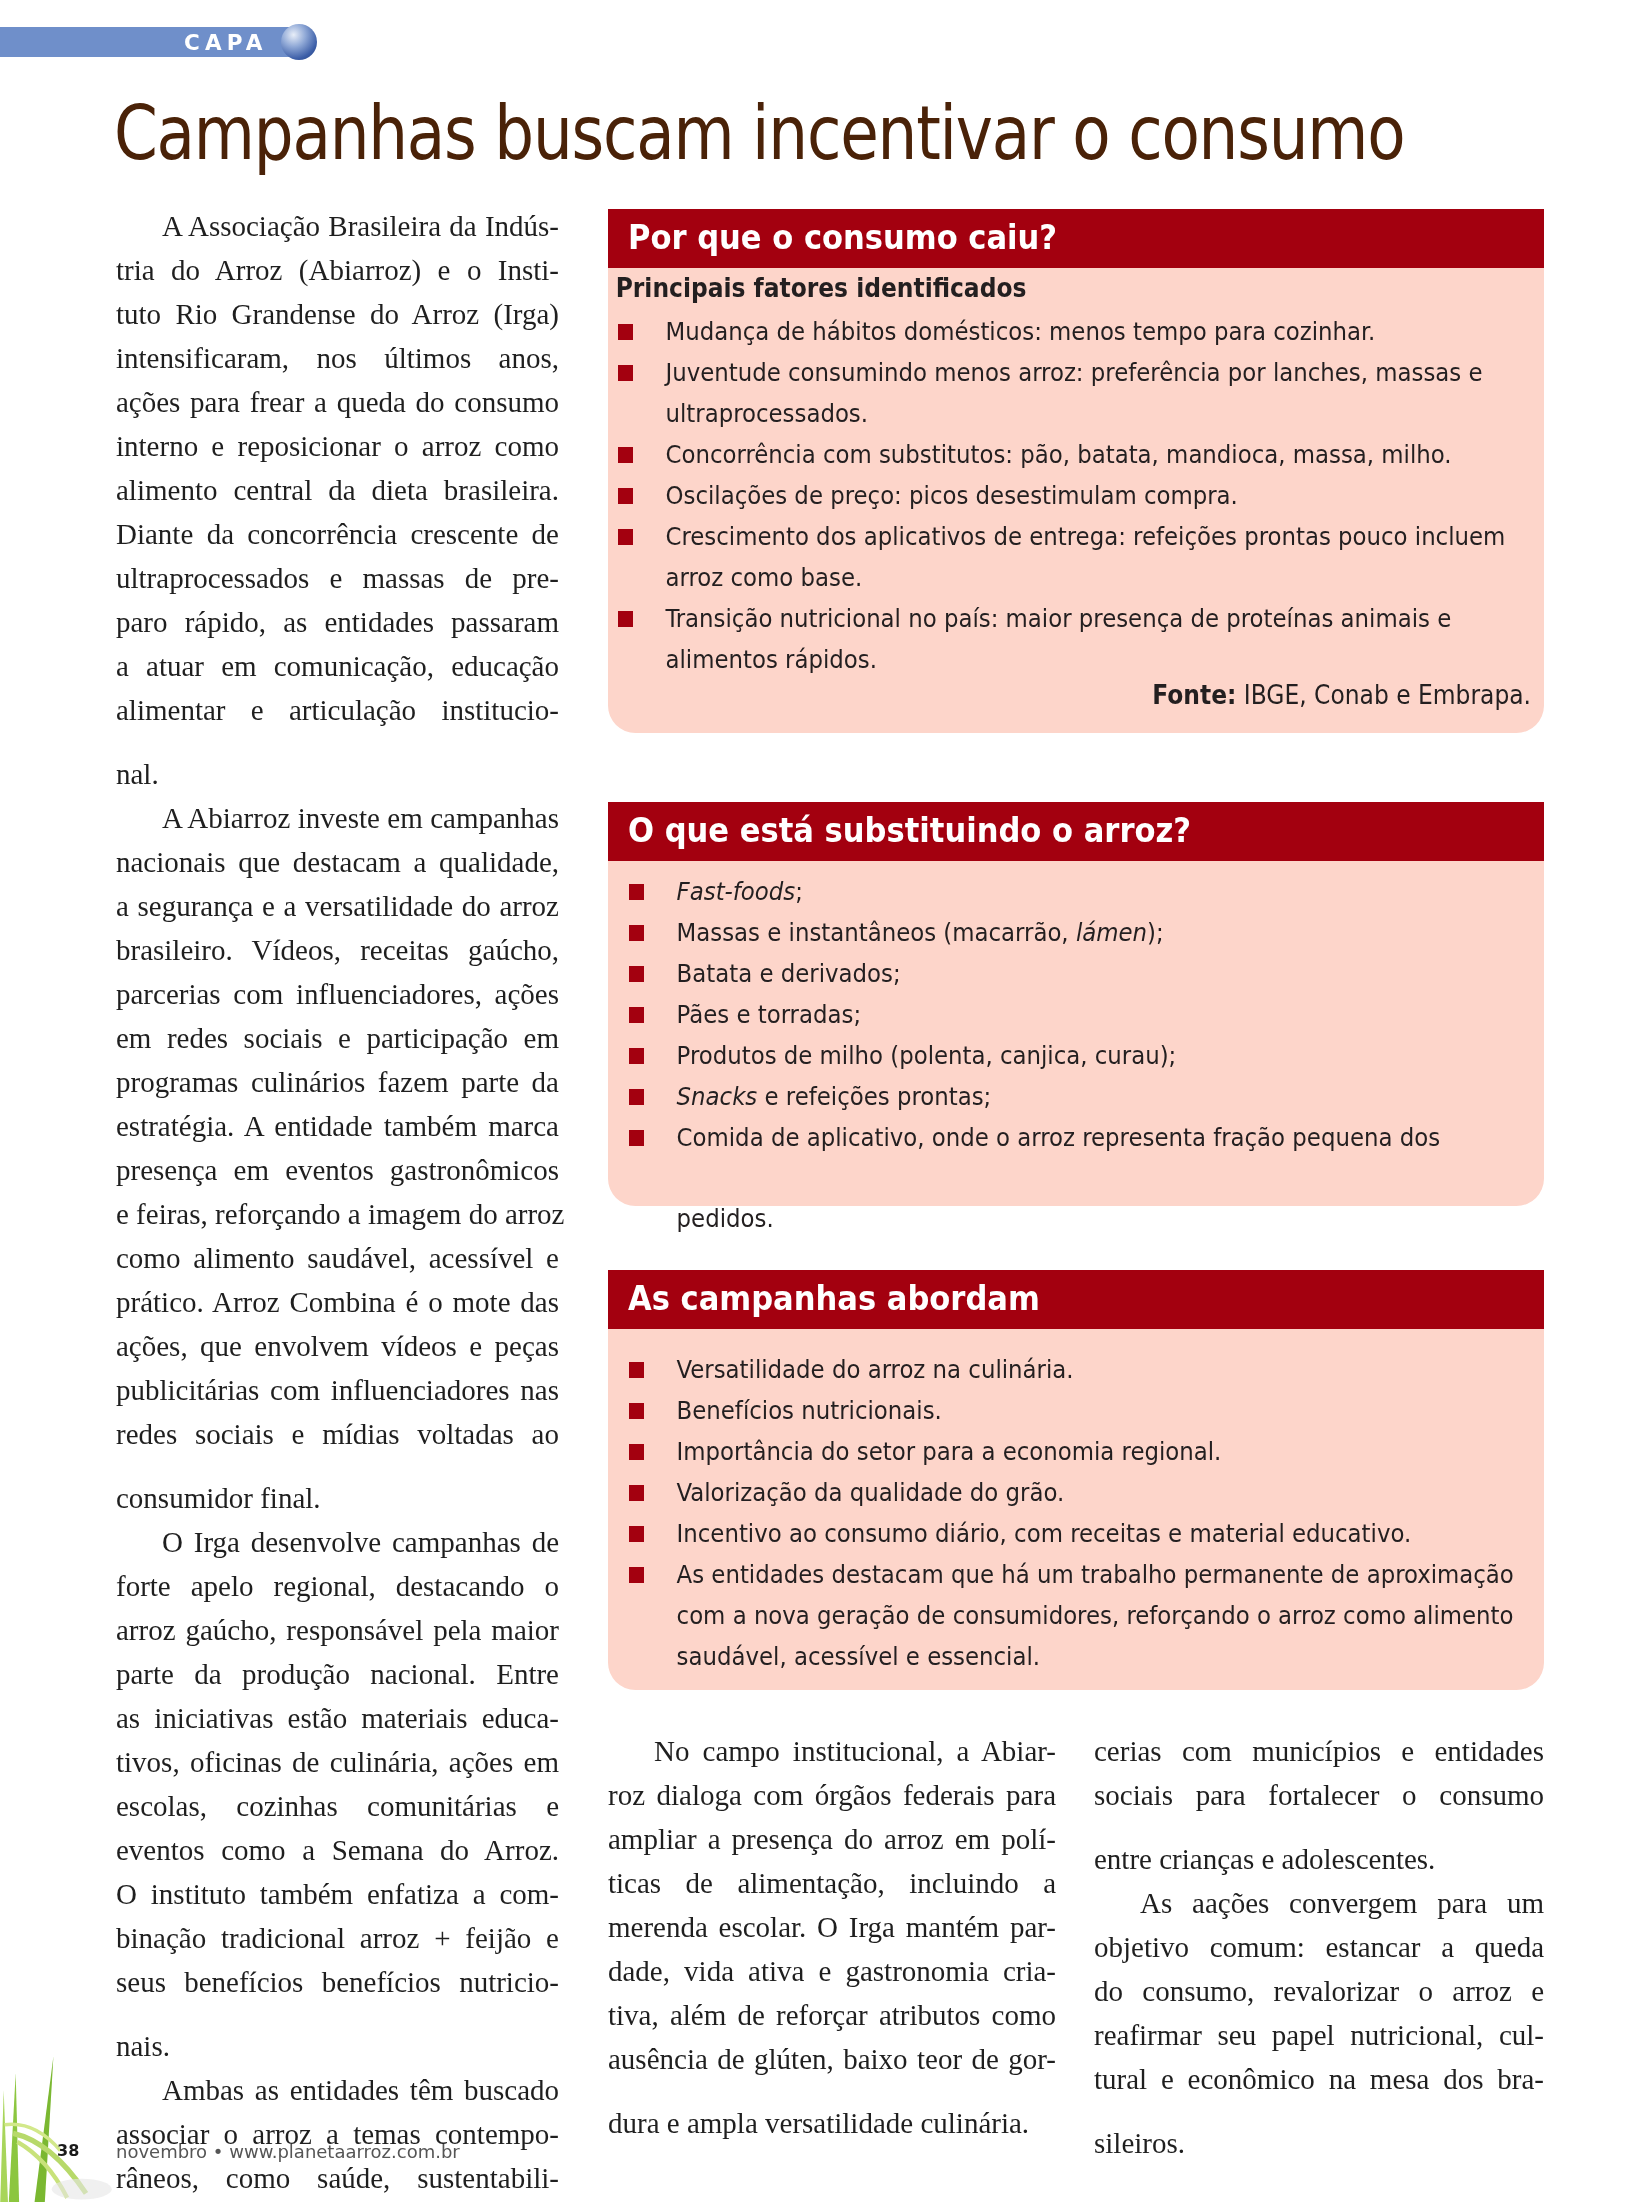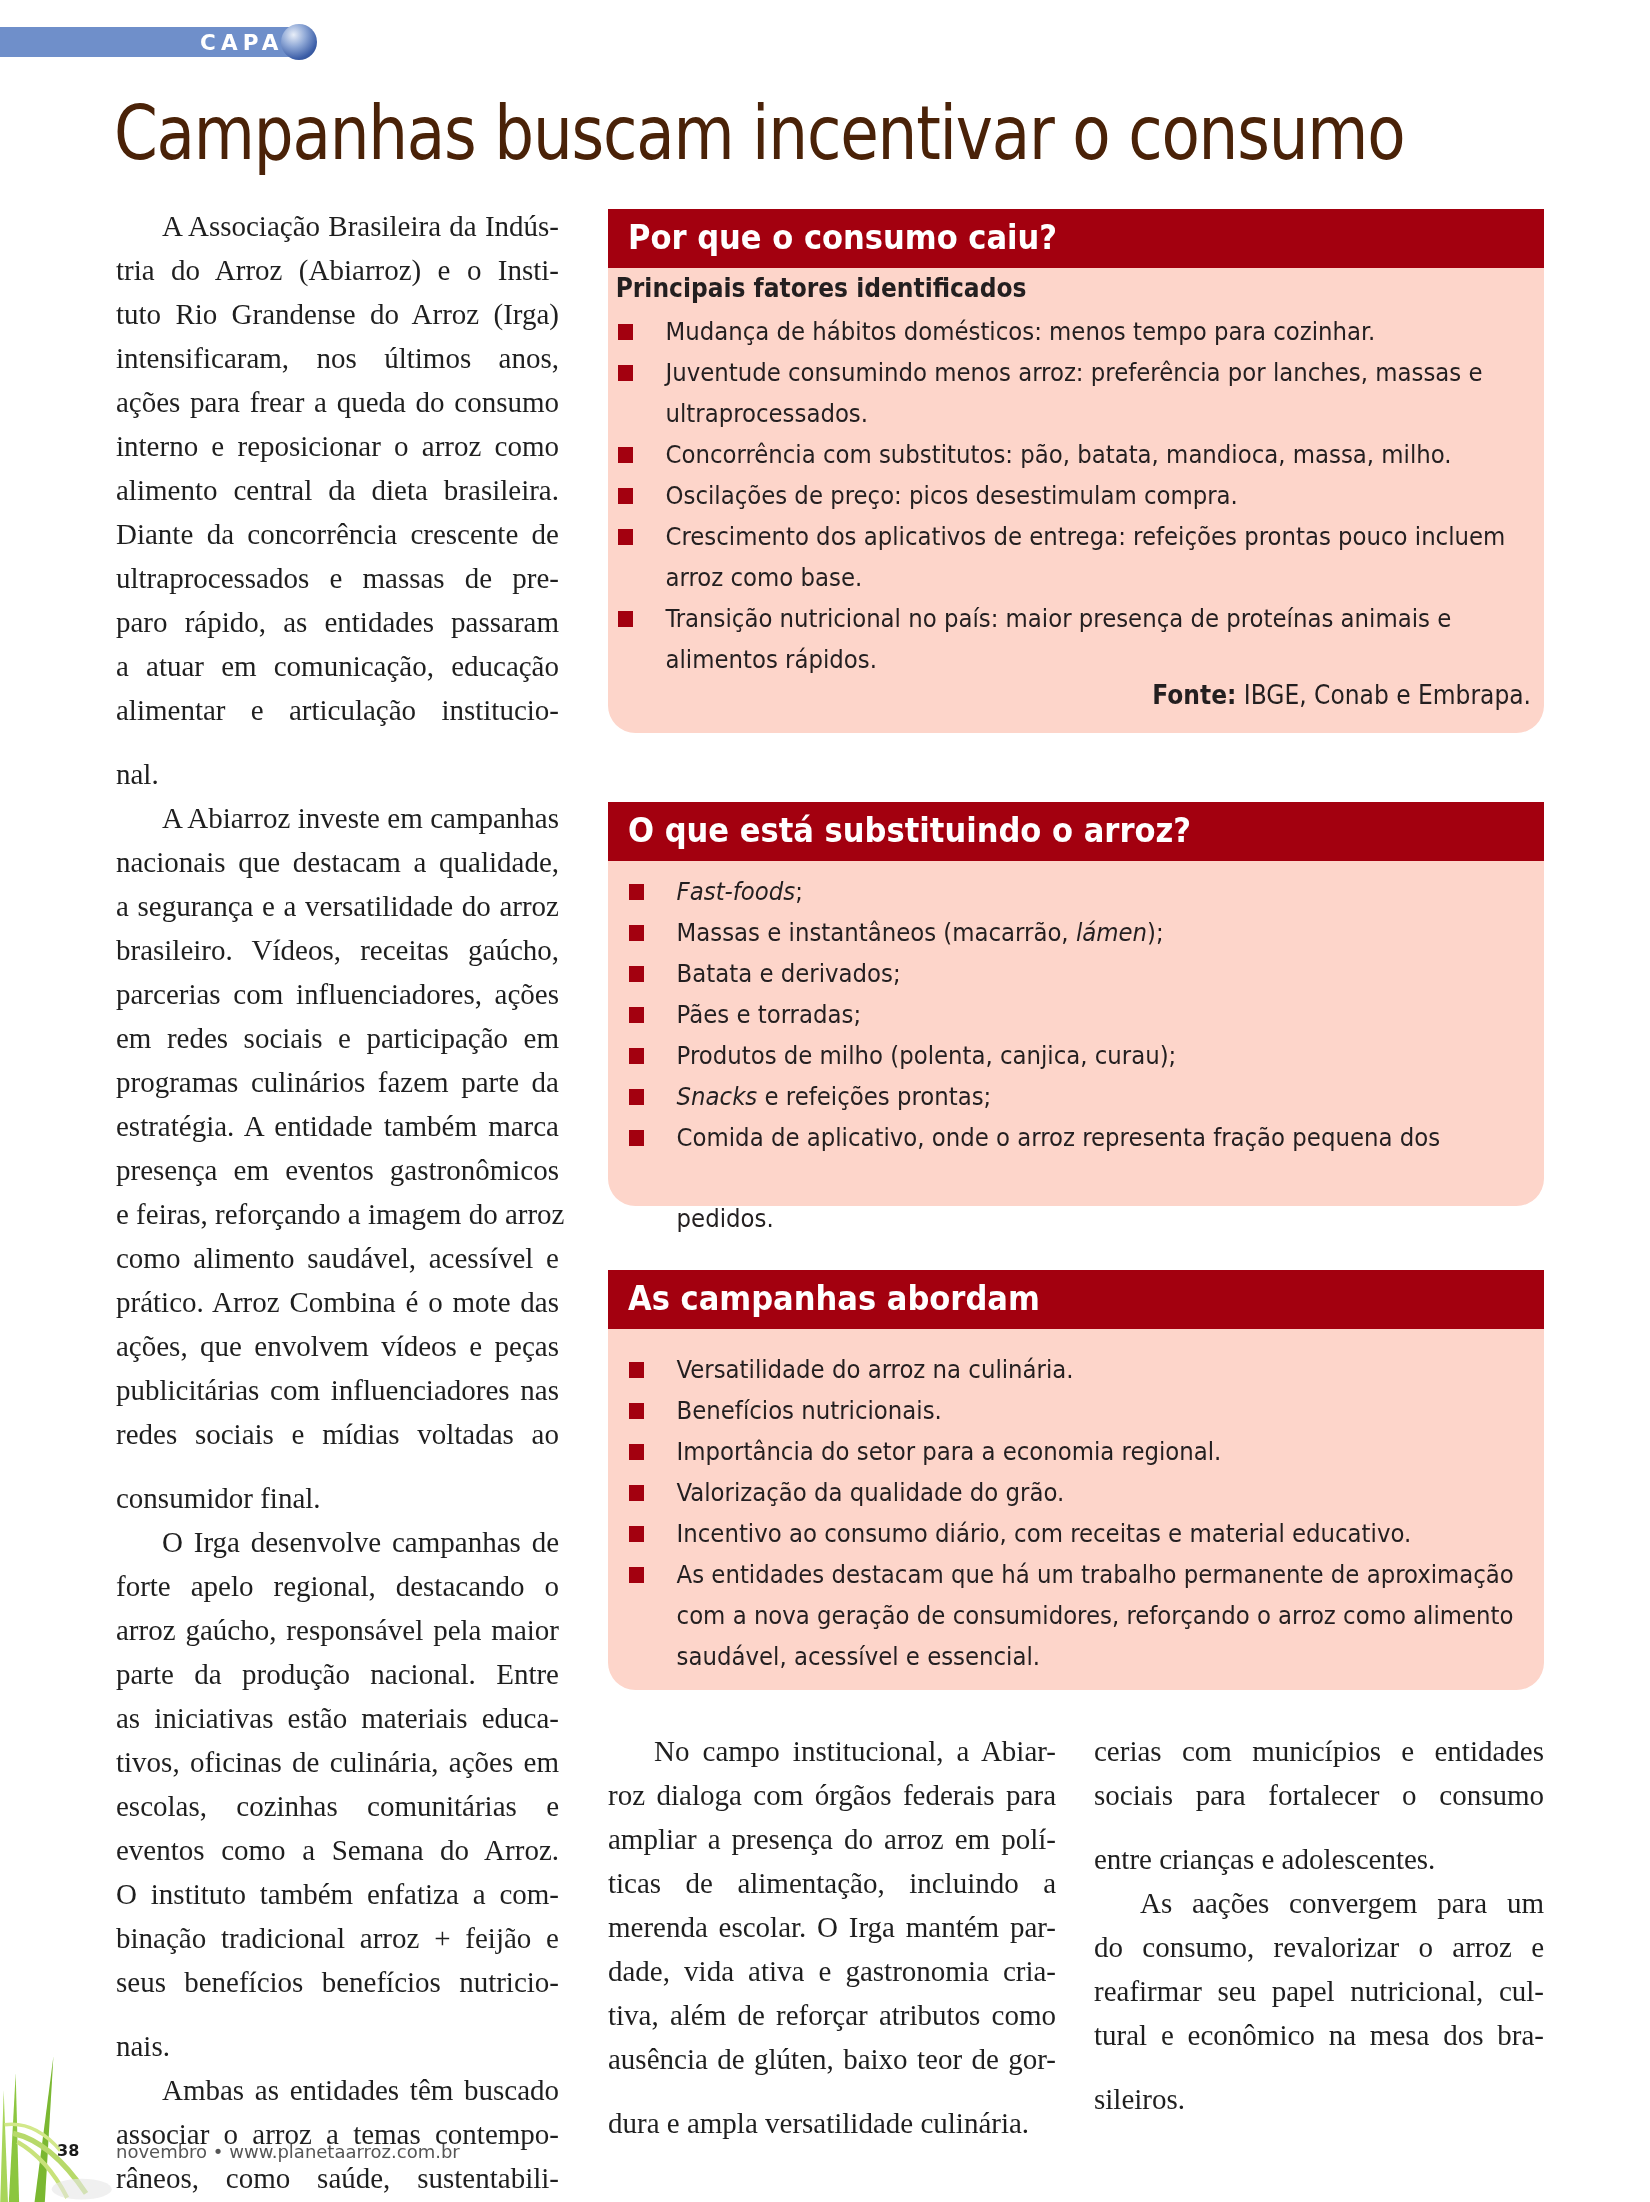--- a/index.html
+++ b/index.html
@@ -1,21 +1,21 @@
 <!DOCTYPE html>
 <html style="font-size:13.8px"><head>
 <meta charset="utf-8">
 <style>
   html, body { margin:0; padding:0; background:#ffffff; }
   body { width:1650px; height:2203px; position:relative; overflow:hidden; }
   .abs { position:absolute; }
 
   
   .capa-bar { left:0; top:27px; width:293px; height:30px; background:#6f8fca; }
-  .capa-label { left:200px; top:27px; height:30px; line-height:32px; font-family:"DejaVu Sans", sans-serif; font-weight:bold; font-size:21.5px; letter-spacing:5.2px; color:#ffffff; }
+  .capa-label { left:184px; top:27px; height:30px; line-height:32px; font-family:"DejaVu Sans", sans-serif; font-weight:bold; font-size:21.5px; letter-spacing:5.2px; color:#ffffff; }
   .capa-ball { left:281px; top:24px; width:36px; height:36px; border-radius:50%;
     background: radial-gradient(circle at 35% 30%, #e8eef8 0%, #8fa8d6 35%, #3d5fa8 70%, #1f3b7c 100%); }
 
   
   .title { left:114px; top:86px; font-family:"DejaVu Sans Condensed","DejaVu Sans", sans-serif; font-size:75px; color:#4a2208; letter-spacing:-1.3px; white-space:nowrap; line-height:95px; transform:scaleX(0.93); transform-origin:left top; }
 
   
   .col { font-family:"Liberation Serif","DejaVu Serif", serif; font-size:29px; line-height:44px; color:#1f1f1f; text-align:justify; hyphens:manual; }
   .col-left { left:116px; top:204px; width:443px; }
   .col-mid { left:608px; top:1729px; width:448px; }
@@ -199,20 +199,21 @@
     </div>
   </div>
 <div class="abs col col-right" id="col-right">
     <div>
       <span class="line">cerias com municípios e entidades</span>
       <span class="line">sociais para fortalecer o consumo</span>
       <span class="line last">entre crianças e adolescentes.</span>
     </div>
     <div>
       <span class="line ind">As aações convergem para um</span>
+      <span class="line">objetivo comum: estancar a queda</span>
       <span class="line">do consumo, revalorizar o arroz e</span>
       <span class="line">reafirmar seu papel nutricional, cul-</span>
       <span class="line">tural e econômico na mesa dos bra-</span>
       <span class="line last">sileiros.</span>
     </div>
   </div>
 
 <svg class="abs plant" viewBox="0 0 130 190">
   <path d="M10 190 L18 40 L22 190 Z" fill="#8cc63f"></path>
   <path d="M40 190 L62 20 L52 190 Z" fill="#7ab831"></path>

